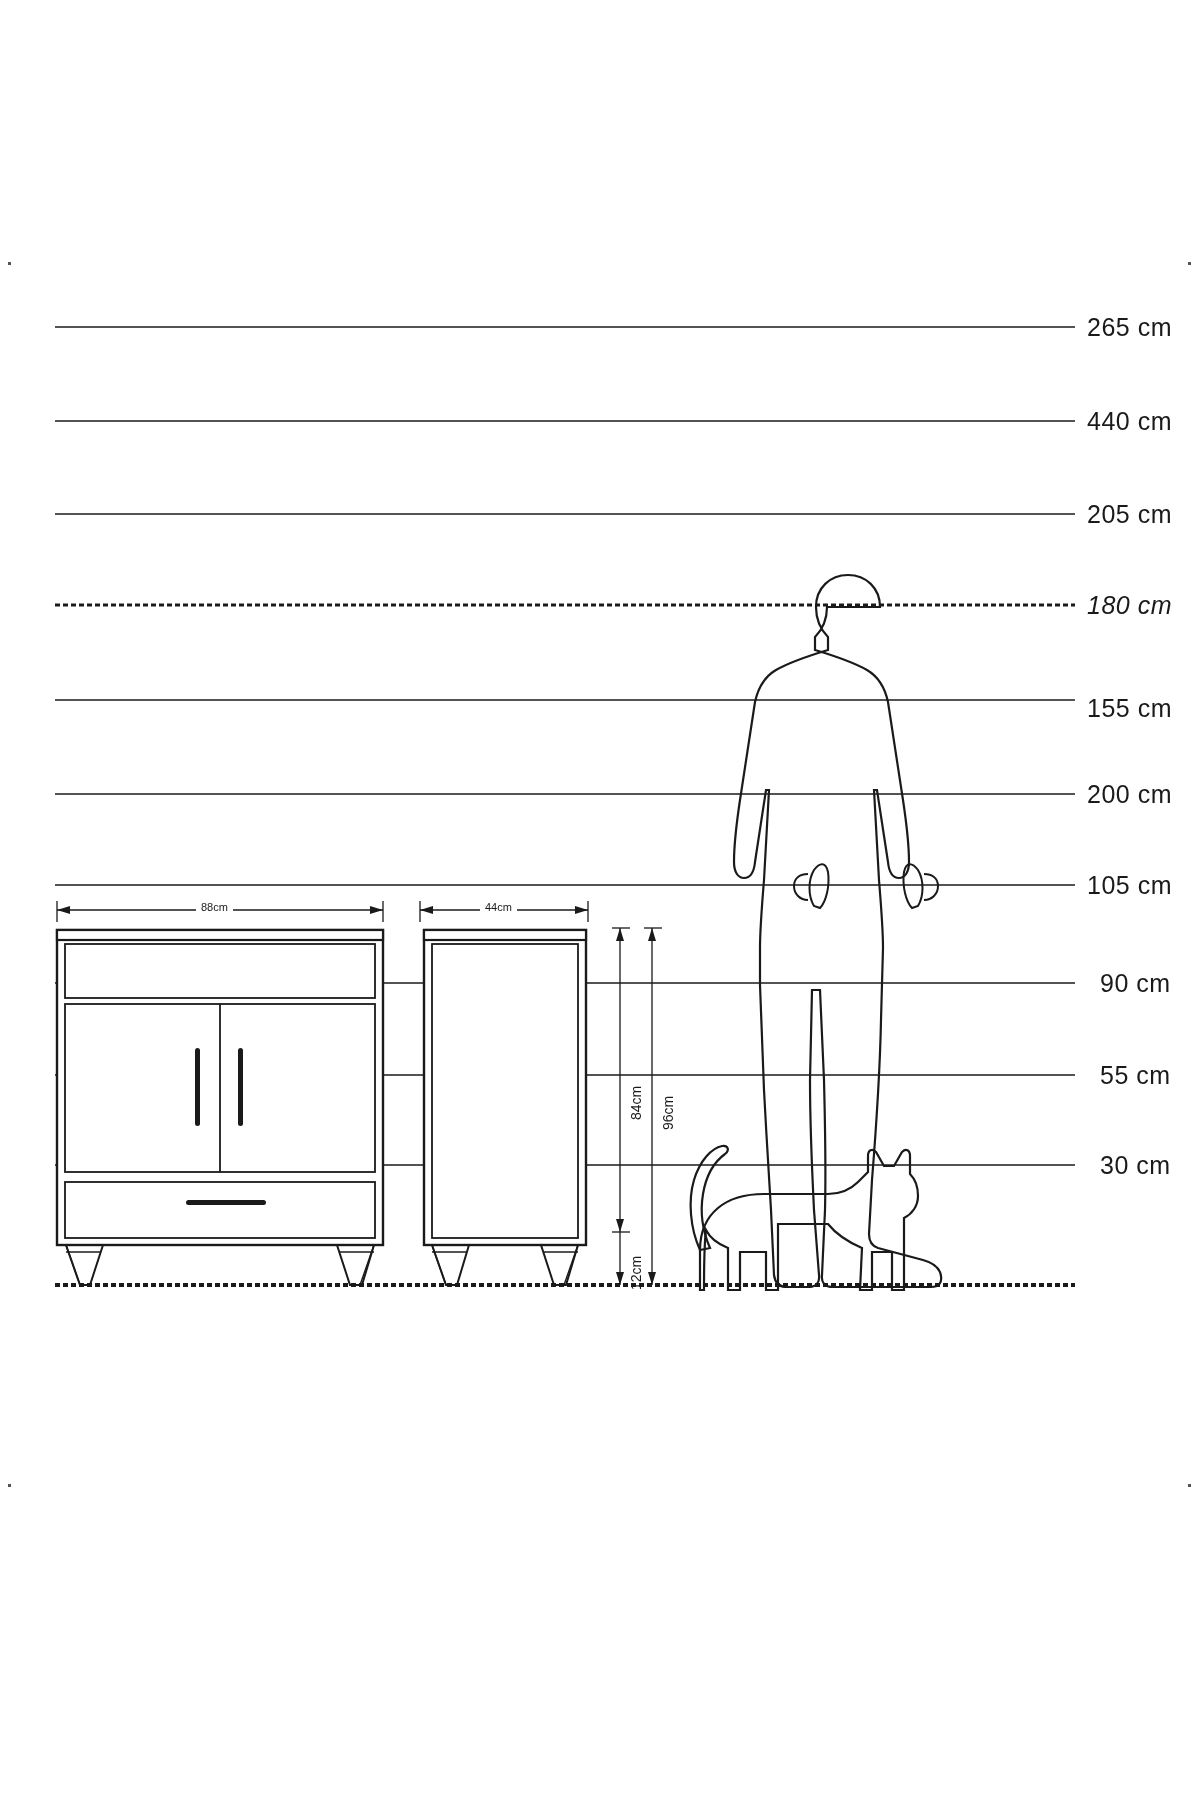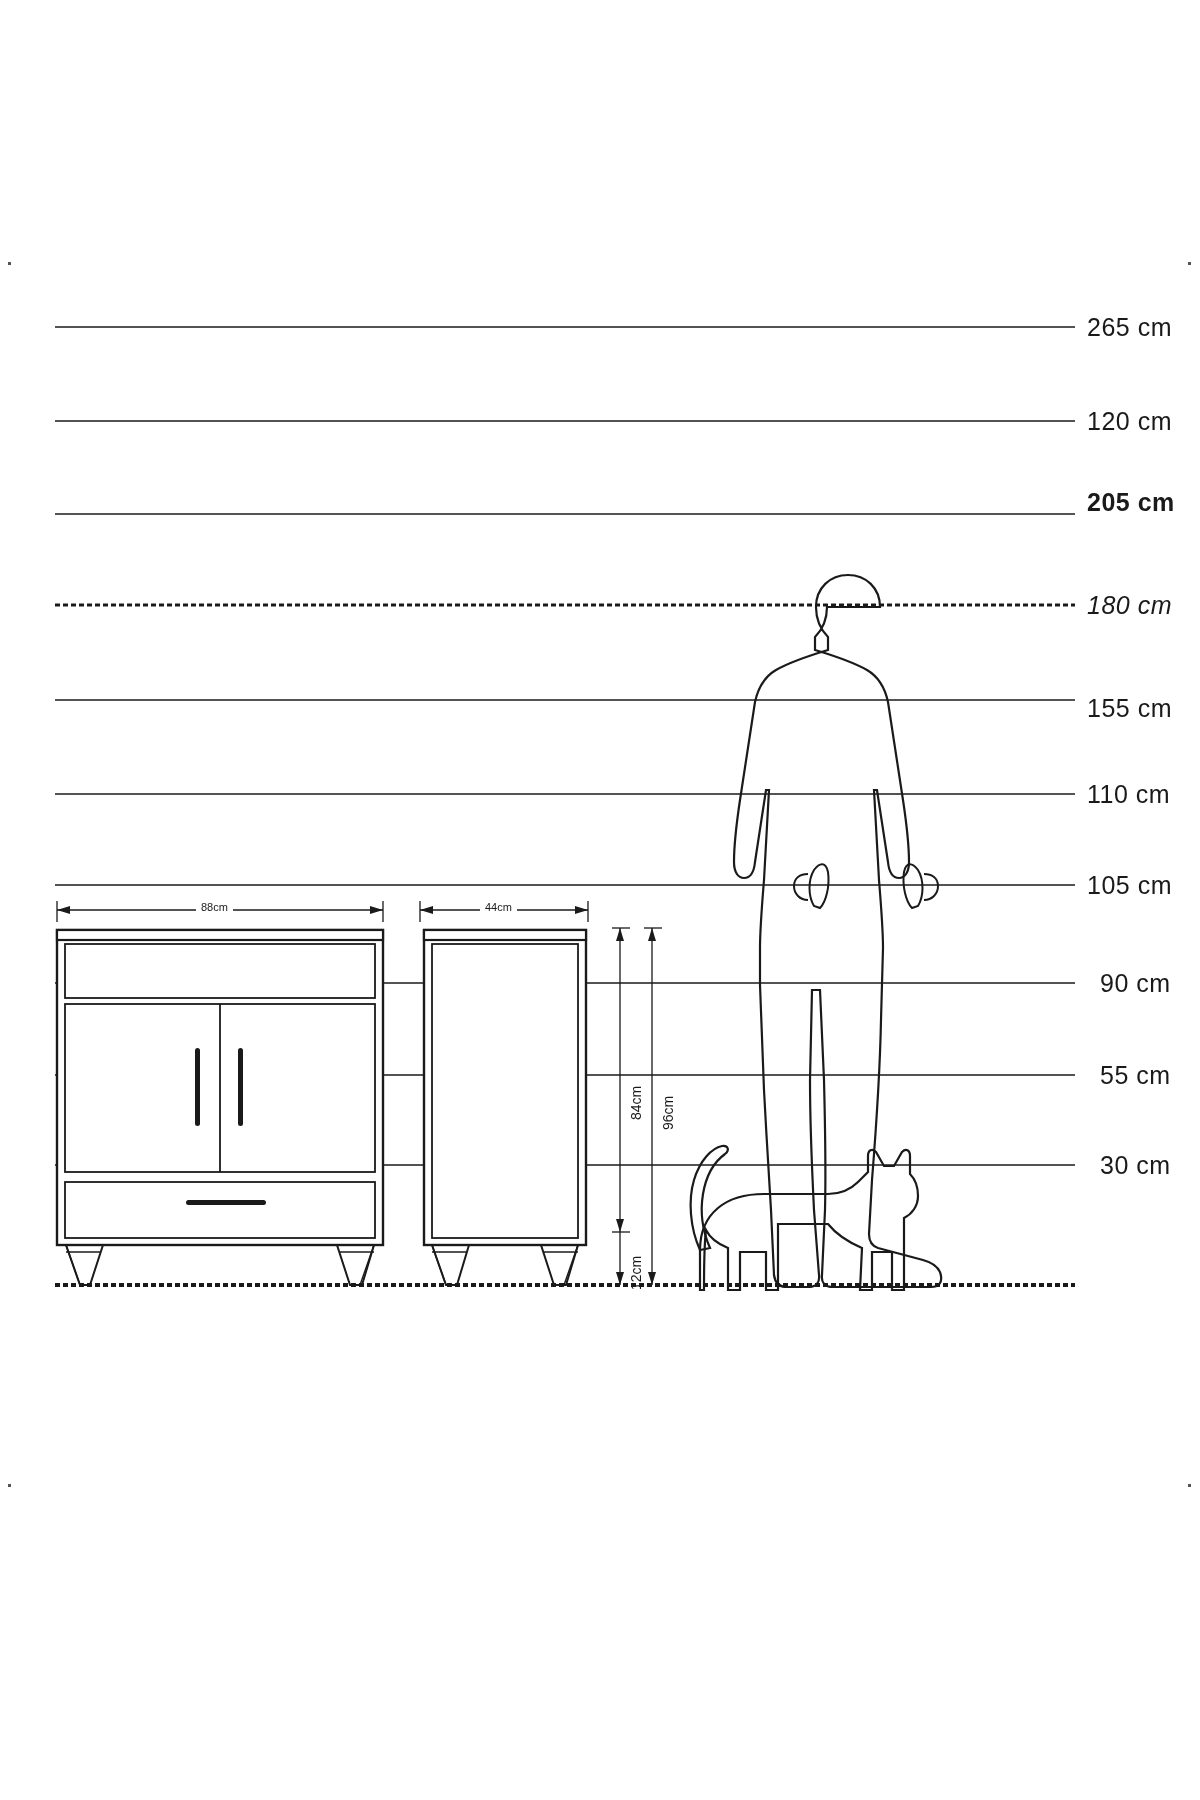--- a/index.html
+++ b/index.html
@@ -277,25 +277,25 @@
     <g>
       <line x1="652" y1="928" x2="652" y2="1285" stroke="#1a1a1a" stroke-width="1.3"></line>
       <path d="M 652 928 L 648 941 L 656 941 Z" fill="#1a1a1a"></path>
       <path d="M 652 1285 L 648 1272 L 656 1272 Z" fill="#1a1a1a"></path>
       <line x1="644" y1="928" x2="662" y2="928" stroke="#1a1a1a" stroke-width="1.3"></line>
     </g>
 
   </svg>
 
   <span class="scale-label" style="left:1087px; top:313px;">265 cm</span>
-  <span class="scale-label" style="left:1087px; top:407px;">120 cm</span>
-  <span class="scale-label" style="left:1087px; top:488px;font-weight:bold;">205 cm</span>
+  <span class="scale-label" style="left:1087px; top:407px;">440 cm</span>
+  <span class="scale-label" style="left:1087px; top:500px;">205 cm</span>
   <span class="scale-label" style="left:1087px; top:591px;font-style:italic;">180 cm</span>
   <span class="scale-label" style="left:1087px; top:686px;margin-top:8px;">155 cm</span>
-  <span class="scale-label" style="left:1087px; top:780px;">110 cm</span>
+  <span class="scale-label" style="left:1087px; top:780px;">200 cm</span>
   <span class="scale-label" style="left:1087px; top:871px;">105 cm</span>
   <span class="scale-label" style="left:1100px; top:969px;">90 cm</span>
   <span class="scale-label" style="left:1100px; top:1061px;">55 cm</span>
   <span class="scale-label" style="left:1100px; top:1151px;">30 cm</span>
 
   <span class="dim-label" style="left:196px; top:901px; background:#fff; padding:0 5px;">88cm</span>
   <span class="dim-label" style="left:480px; top:901px; background:#fff; padding:0 5px;">44cm</span>
 
   <span class="vdim-label" style="left:628px; top:1120px;">84cm</span>
   <span class="vdim-label" style="left:660px; top:1130px;">96cm</span>

